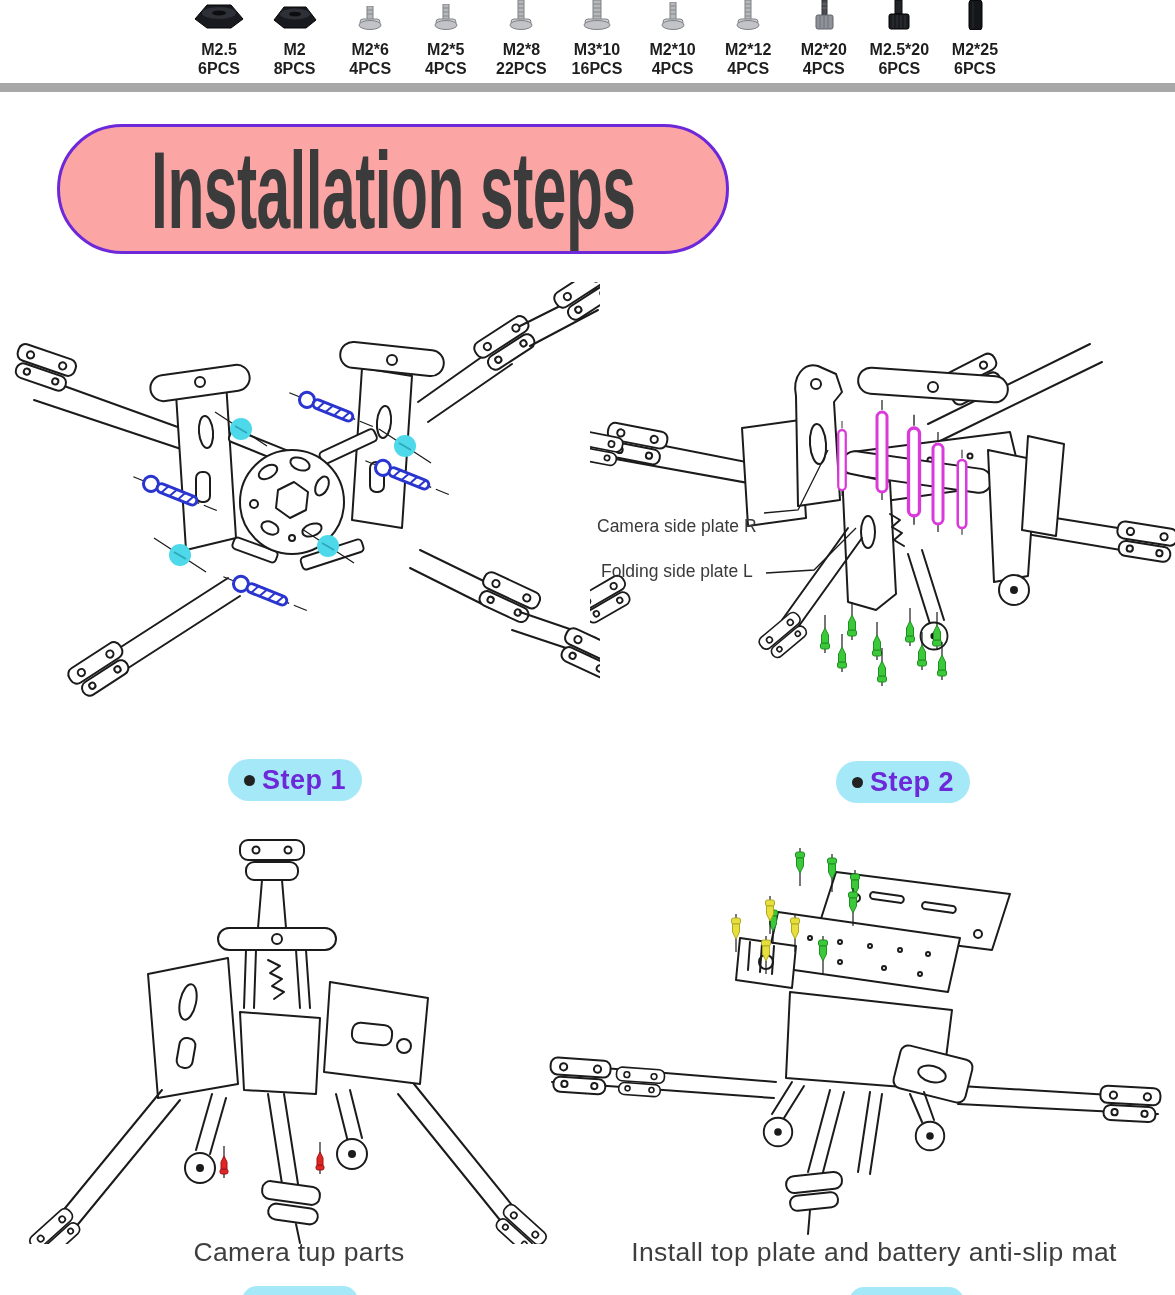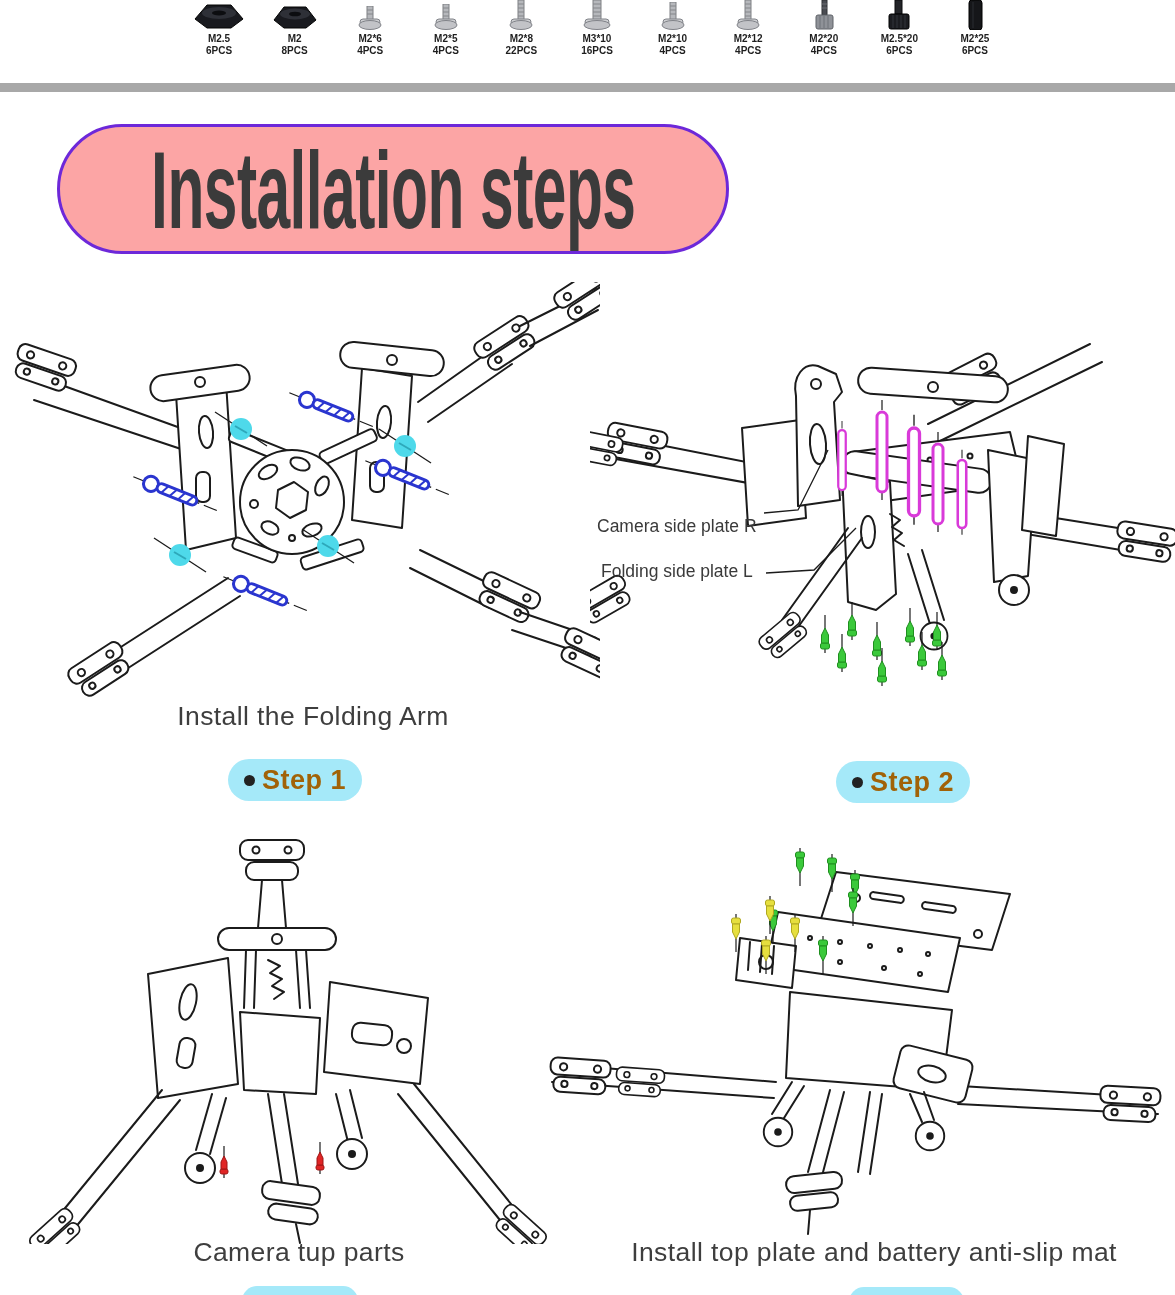--- a/index.html
+++ b/index.html
@@ -2,42 +2,42 @@
 <html><head>
 <meta charset="utf-8">
 <style>
   html,body{margin:0;padding:0;background:#fff}
   .page{position:relative;width:1175px;height:1295px;background:#fff;overflow:hidden;
         font-family:"Liberation Sans",sans-serif}
   
   .hw-strip{position:absolute;left:183px;top:0;width:828px;display:flex;justify-content:space-between}
   .hw-item{display:flex;flex-direction:column;align-items:center;width:72px}
   .hw-icon{height:30px;display:flex;align-items:flex-end;justify-content:center}
-  .hw-label{margin-top:3px;font-size:10px;font-weight:700;line-height:1.2;color:#1e1e1e;
+  .hw-label{margin-top:10px;font-size:16px;font-weight:700;line-height:1.2;color:#1e1e1e;
             text-align:center;white-space:nowrap}
   
   .divider{position:absolute;left:0;top:83px;width:1175px;height:9px;background:#a8a8a8}
   
   .title-pill{position:absolute;left:57px;top:124px;width:672px;height:130px;
               border:3px solid #6d28d9;border-radius:66px;background:#fca5a5;
               display:flex;align-items:center;justify-content:center;box-sizing:border-box}
   .title-text{font-size:110px;font-weight:700;color:#3b3b3b;white-space:nowrap;
               transform:scaleX(0.55);letter-spacing:-1px}
   
   .fig{position:absolute}
   .ln{fill:none;stroke:#1b1b1b;stroke-width:2;stroke-linecap:round;stroke-linejoin:round}
   .fw{fill:#fff;stroke:#1b1b1b;stroke-width:2;stroke-linejoin:round}
   .thin{fill:none;stroke:#1b1b1b;stroke-width:1.3}
   
   .caption{position:absolute;transform:translateX(-50%);white-space:nowrap;
            font-size:26.5px;color:#3e3e3e;letter-spacing:.4px}
   .badge{position:absolute;height:42px;background:#a5e9f9;border-radius:21px;
          display:flex;align-items:center;justify-content:center;gap:7px;padding:0 16px}
   .badge .dot{width:11px;height:11px;border-radius:50%;background:#222}
-  .badge .blabel{font-size:27px;font-weight:700;color:#a16207;letter-spacing:.5px}
+  .badge .blabel{font-size:27px;font-weight:700;color:#6d28d9;letter-spacing:.5px}
   .pill-cut{position:absolute;height:30px;background:#a5e9f9;border-radius:15px}
   
   .anno{position:absolute;font-size:17.5px;color:#3a3a3a;white-space:nowrap}
 </style>
 </head>
 <body>
 
 <div class="page">
 
   <svg width="0" height="0" style="position:absolute" aria-hidden="true">
@@ -446,21 +446,20 @@
     <use href="#sgreen" transform="translate(283,110)"></use>
     <use href="#syellow" transform="translate(196,88)"></use>
     <use href="#syellow" transform="translate(230,70)"></use>
     <use href="#syellow" transform="translate(255,88)"></use>
     <use href="#syellow" transform="translate(226,110)"></use>
   </svg>
 
   <div class="anno" style="left:597px;top:516px">Camera side plate R</div>
   <div class="anno" style="left:601px;top:561px">Folding side plate L</div>
 
-  <div class="caption" style="left:313px;top:701px">Install the Folding Arm</div>
   <div class="caption" style="left:299px;top:1237px">Camera tup parts</div>
   <div class="caption" style="left:874px;top:1237px">Install top plate and battery anti-slip mat</div>
 
   <div class="badge" style="left:228px;top:759px">
     <span class="dot"></span>
     <span class="blabel">Step 1</span>
   </div>
   <div class="badge" style="left:836px;top:761px">
     <span class="dot"></span>
     <span class="blabel">Step 2</span>

